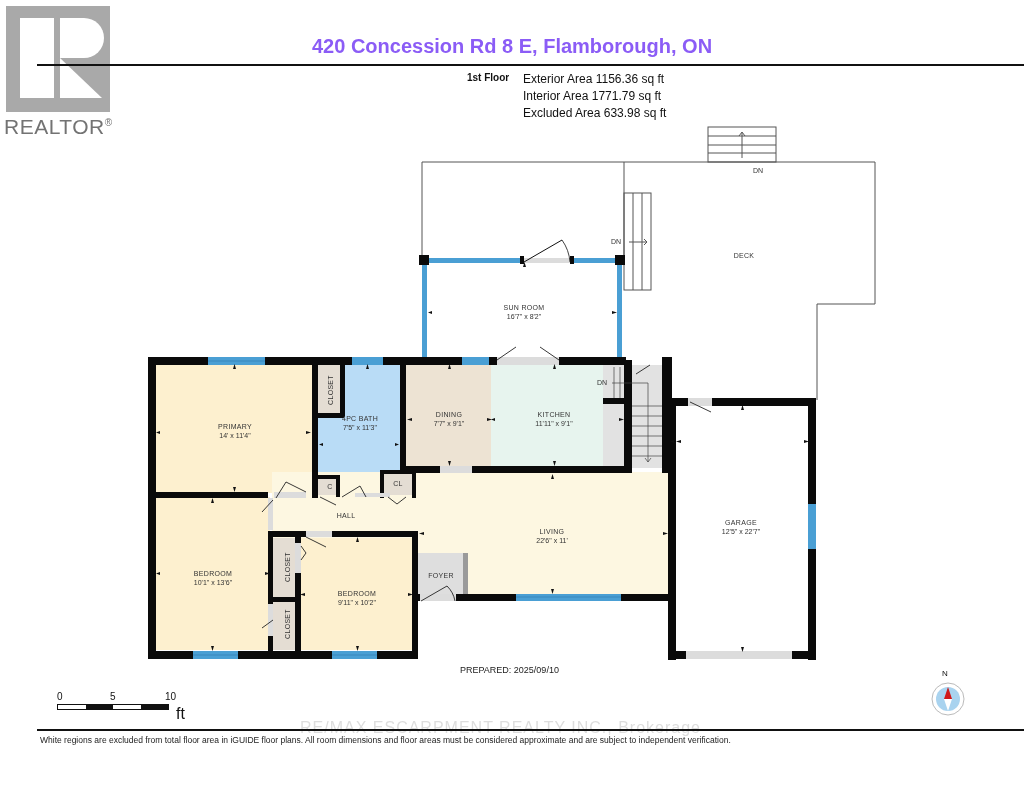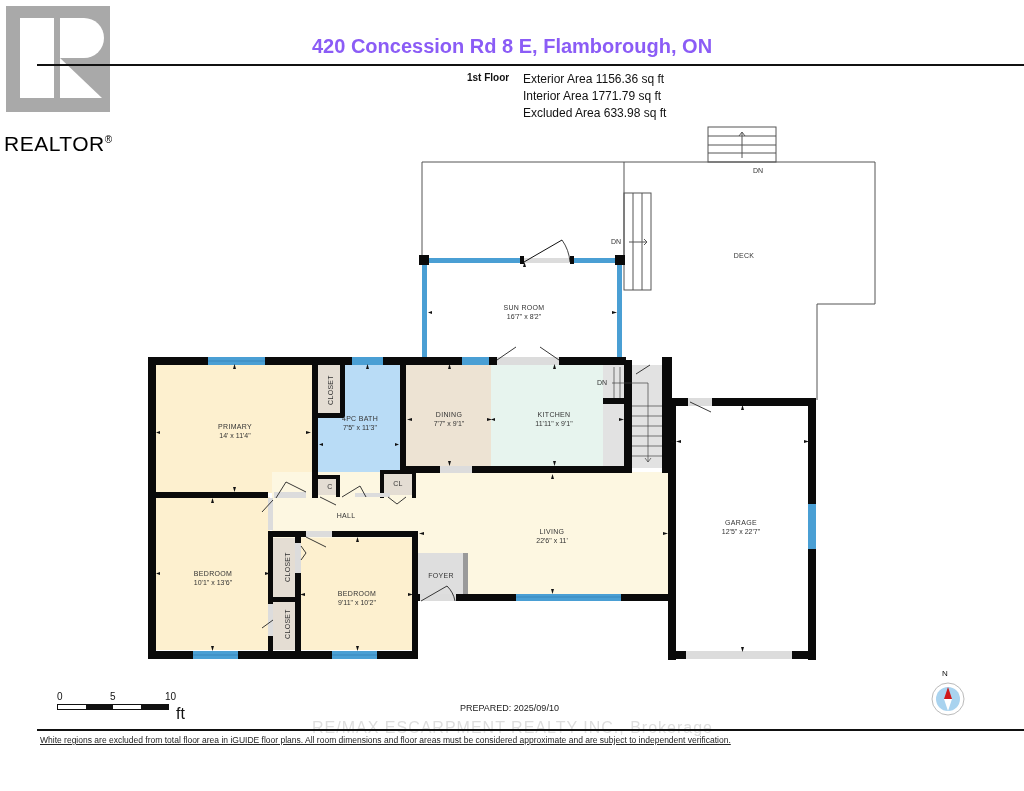--- a/index.html
+++ b/index.html
@@ -1,20 +1,20 @@
 <!DOCTYPE html>
 <html><head>
   <meta charset="utf-8">
   <style>
     * { box-sizing: border-box; margin: 0; padding: 0; }
     html, body { width: 1024px; height: 791px; background: #ffffff; overflow: hidden; }
     body { position: relative; font-family: "Liberation Sans", sans-serif; color: #111; }
 
     .logo { position: absolute; left: 6px; top: 6px; width: 104px; height: 106px; background: #a9a9a9; }
-    .logo-word { position: absolute; left: 4px; top: 132px; font-size: 21px; color: #000000; letter-spacing: 0.5px; }
+    .logo-word { position: absolute; left: 4px; top: 115px; font-size: 21px; color: #737373; letter-spacing: 0.5px; }
     .logo-word sup { font-size: 10px; }
 
     .title { position: absolute; left: 312px; top: 35px; font-size: 20px; font-weight: bold; color: #8b5cf6; white-space: nowrap; }
     .title-rule { position: absolute; left: 37px; top: 64px; width: 990px; height: 2px; background: #111; }
 
     .area-label { position: absolute; left: 467px; top: 72px; font-size: 10px; font-weight: bold; }
     .area-line { position: absolute; left: 523px; font-size: 12px; white-space: nowrap; }
 
     .plan { position: absolute; left: 0; top: 0; width: 1024px; height: 791px; }
 
@@ -22,28 +22,28 @@
     .room-text .name { letter-spacing: 0.3px; }
     .vert { transform: translate(-50%,-50%) rotate(-90deg); }
 
     .scale { position: absolute; left: 57px; top: 691px; }
     .scale-labels { position: relative; width: 140px; height: 12px; font-size: 10px; }
     .scale-labels span { position: absolute; top: 0; }
     .scale-bar { position: absolute; top: 13px; left: 0; width: 112px; height: 6px; border: 1px solid #111; display: flex; }
     .scale-bar div { flex: 1; }
     .scale-unit { position: absolute; left: 119px; top: 14px; font-size: 16px; }
 
-    .prepared { position: absolute; left: 460px; top: 703px; font-size: 9px; color: #222; }
+    .prepared { position: absolute; left: 460px; top: 665px; font-size: 9px; color: #222; }
 
     .compass { position: absolute; left: 930px; top: 669px; width: 36px; height: 50px; }
     .compass-n { position: absolute; left: 12px; top: 0; font-size: 8px; }
 
     .footer-rule { position: absolute; left: 37px; top: 729px; width: 990px; height: 2px; background: #111; }
-    .watermark { position: absolute; left: 312px; top: 719px; font-size: 16px; color: rgba(180,180,180,0.45); letter-spacing: 1px; white-space: nowrap; }
-    .disclaimer { position: absolute; left: 40px; top: 735px; font-size: 8.5px; color: #222; white-space: nowrap; text-decoration: underline; }
+    .watermark { position: absolute; left: 300px; top: 719px; font-size: 16px; color: rgba(180,180,180,0.45); letter-spacing: 1px; white-space: nowrap; }
+    .disclaimer { position: absolute; left: 40px; top: 735px; font-size: 8.5px; color: #222; white-space: nowrap; }
   </style>
 </head>
 <body>
 
 <div class="logo">
   <svg width="104" height="106" viewBox="0 0 104 106">
     <rect x="14" y="12" width="34" height="80" fill="#fff"></rect>
     <path d="M54 12 H78 A18 18 0 0 1 78 52 H54 Z" fill="#fff"></path>
     <path d="M54 52 L96 92 H54 Z" fill="#fff"></path>
   </svg>

